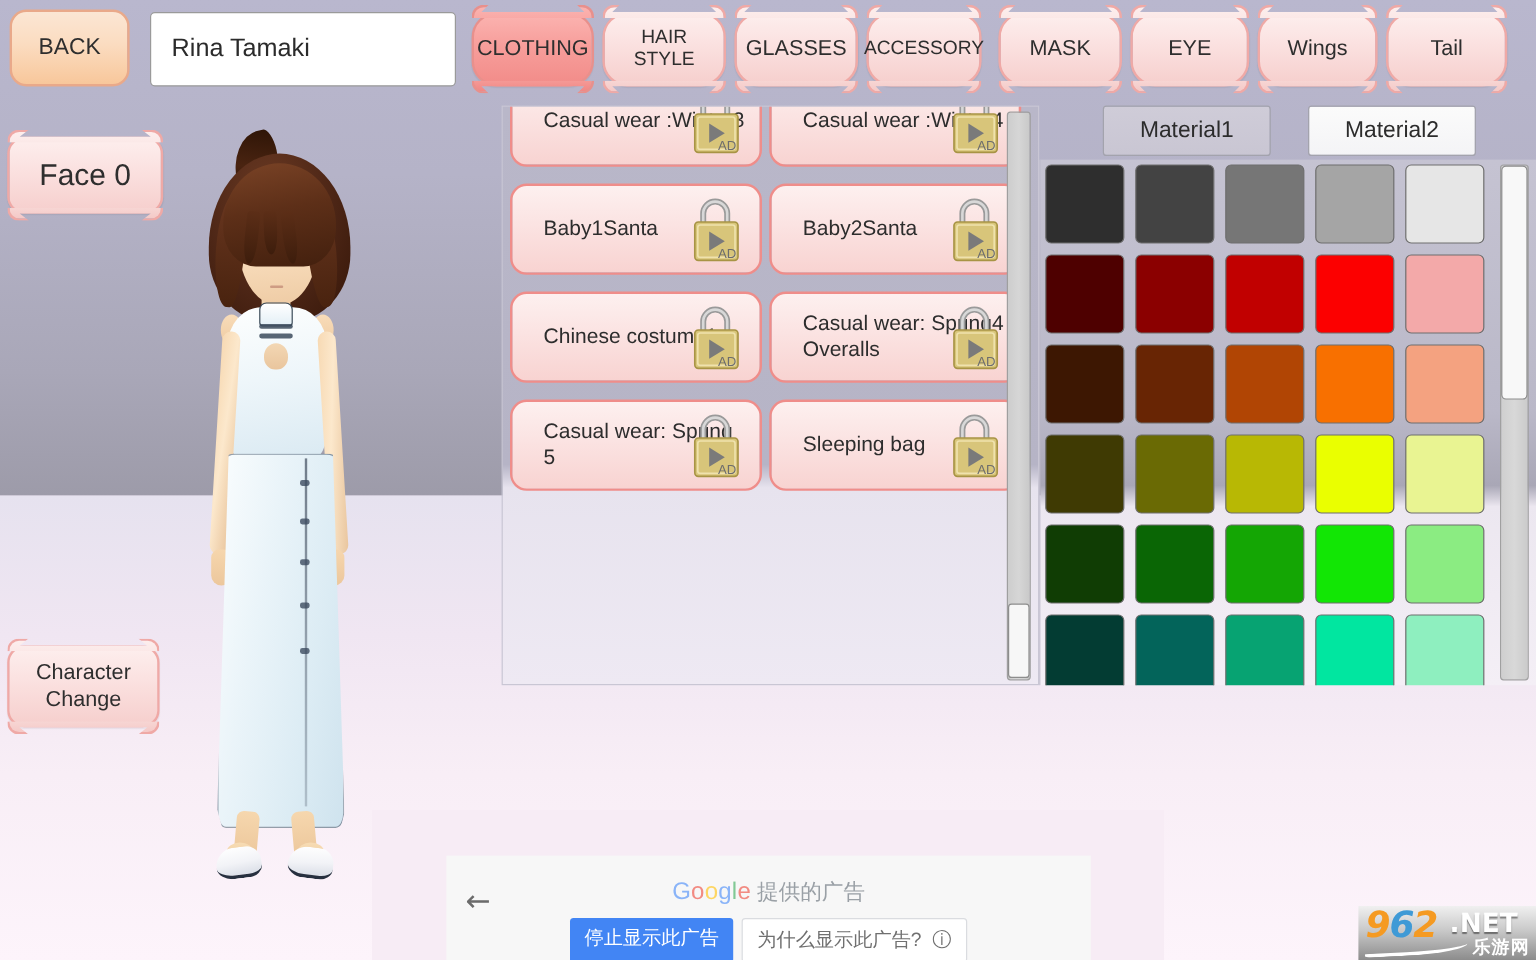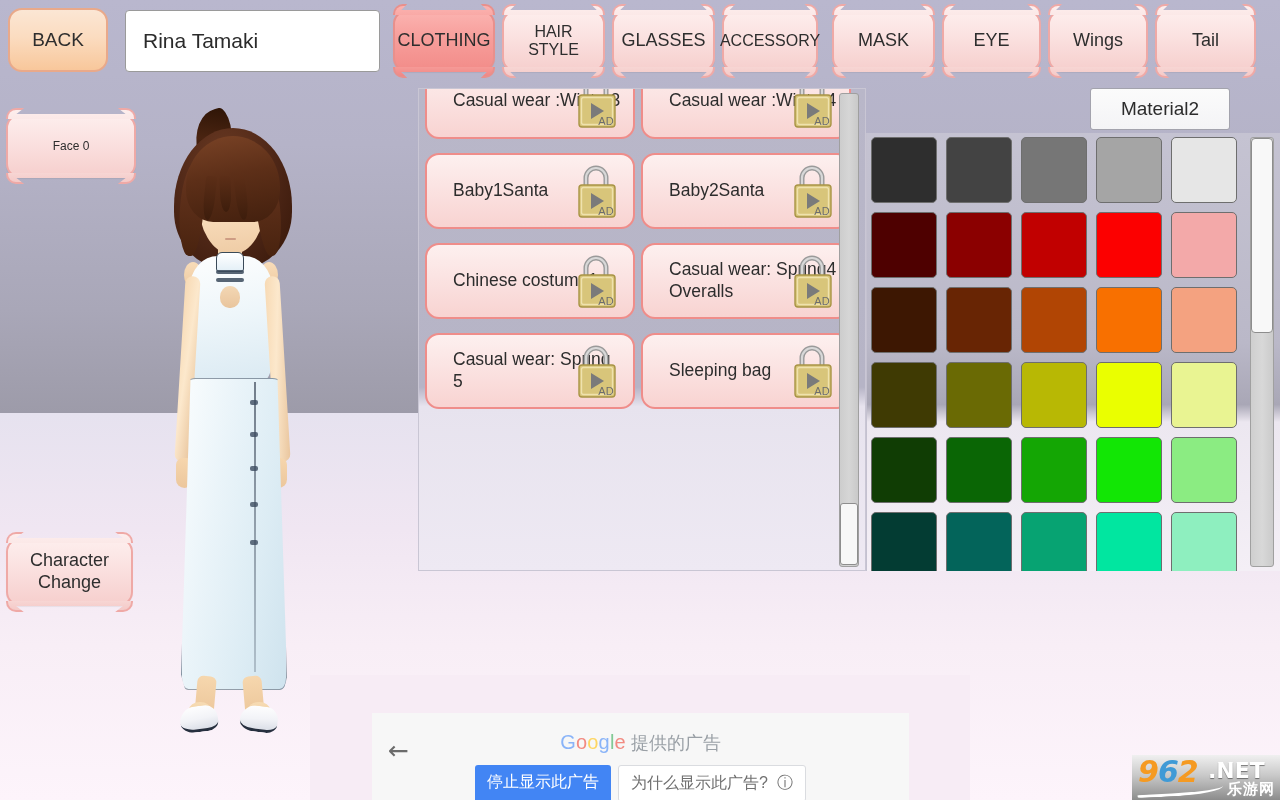--- a/index.html
+++ b/index.html
@@ -194,24 +194,24 @@
     border: 2px solid #e9a98a; border-radius: 14px;
     display: flex; align-items: center; justify-content: center;
     font-size: 19px; color: #2e2e2e; cursor: pointer;
   }
   #name-field {
     position: absolute; left: 125px; top: 10px; width: 255px; height: 62px;
     background: #ffffff; border: 1px solid #9a9a9a; border-radius: 4px;
     display: flex; align-items: center; padding-left: 17px;
     font-size: 21px; color: #2b2b2b; cursor: text;
   }
-  .tab { top: 10px; height: 62px; font-size: 18px; line-height: 1.1; padding: 2px 4px; }
-
-  
-  #face-button { left: 6px; top: 114px; width: 130px; height: 64px; font-size: 12px; }
+  .tab { top: 10px; height: 62px; font-size: 18px; line-height: 1.1; padding: 2px 4px; border-radius: 21px; }
+
+  
+  #face-button { left: 6px; top: 114px; width: 130px; height: 64px; font-size: 25px; }
   #character-change-button { left: 6px; top: 538px; width: 127px; height: 68px; font-size: 18px; line-height: 1.2; }
 
   
   #clothing-panel {
     position: absolute; left: 418px; top: 88px; width: 448px; height: 483px;
     background: linear-gradient(180deg, #b9b7c9 0%, #b6b4c6 62%, #e7e3ee 66%, #eee9f3 100%);
     border: 1px solid #c9c6d4;
     overflow: hidden;
   }
   #clothing-grid {
@@ -505,20 +505,21 @@
               <path d="M18 28 L31 36 L18 44 Z" fill="#7a7a7a"></path>
               <text x="33" y="50" font-size="11" font-family="Liberation Sans, sans-serif" fill="#6d6d6d" text-anchor="middle">AD</text>
             </svg></span>
         </div>
       </div>
     <div id="clothing-scroll-track">
       <div id="clothing-scroll-thumb"></div>
     </div>
   </div>
 
+  <div class="material-btn" id="material1-button">Material1</div>
   <div class="material-btn" id="material2-button">Material2</div>
 
   <div id="color-panel">
     <div id="color-grid">
         <div class="swatch" style="background: rgb(46, 46, 46);"></div>
         <div class="swatch" style="background: rgb(67, 67, 67);"></div>
         <div class="swatch" style="background: rgb(118, 118, 118);"></div>
         <div class="swatch" style="background: rgb(165, 165, 165);"></div>
         <div class="swatch" style="background: rgb(230, 230, 230);"></div>
         <div class="swatch" style="background: rgb(78, 0, 0);"></div>

